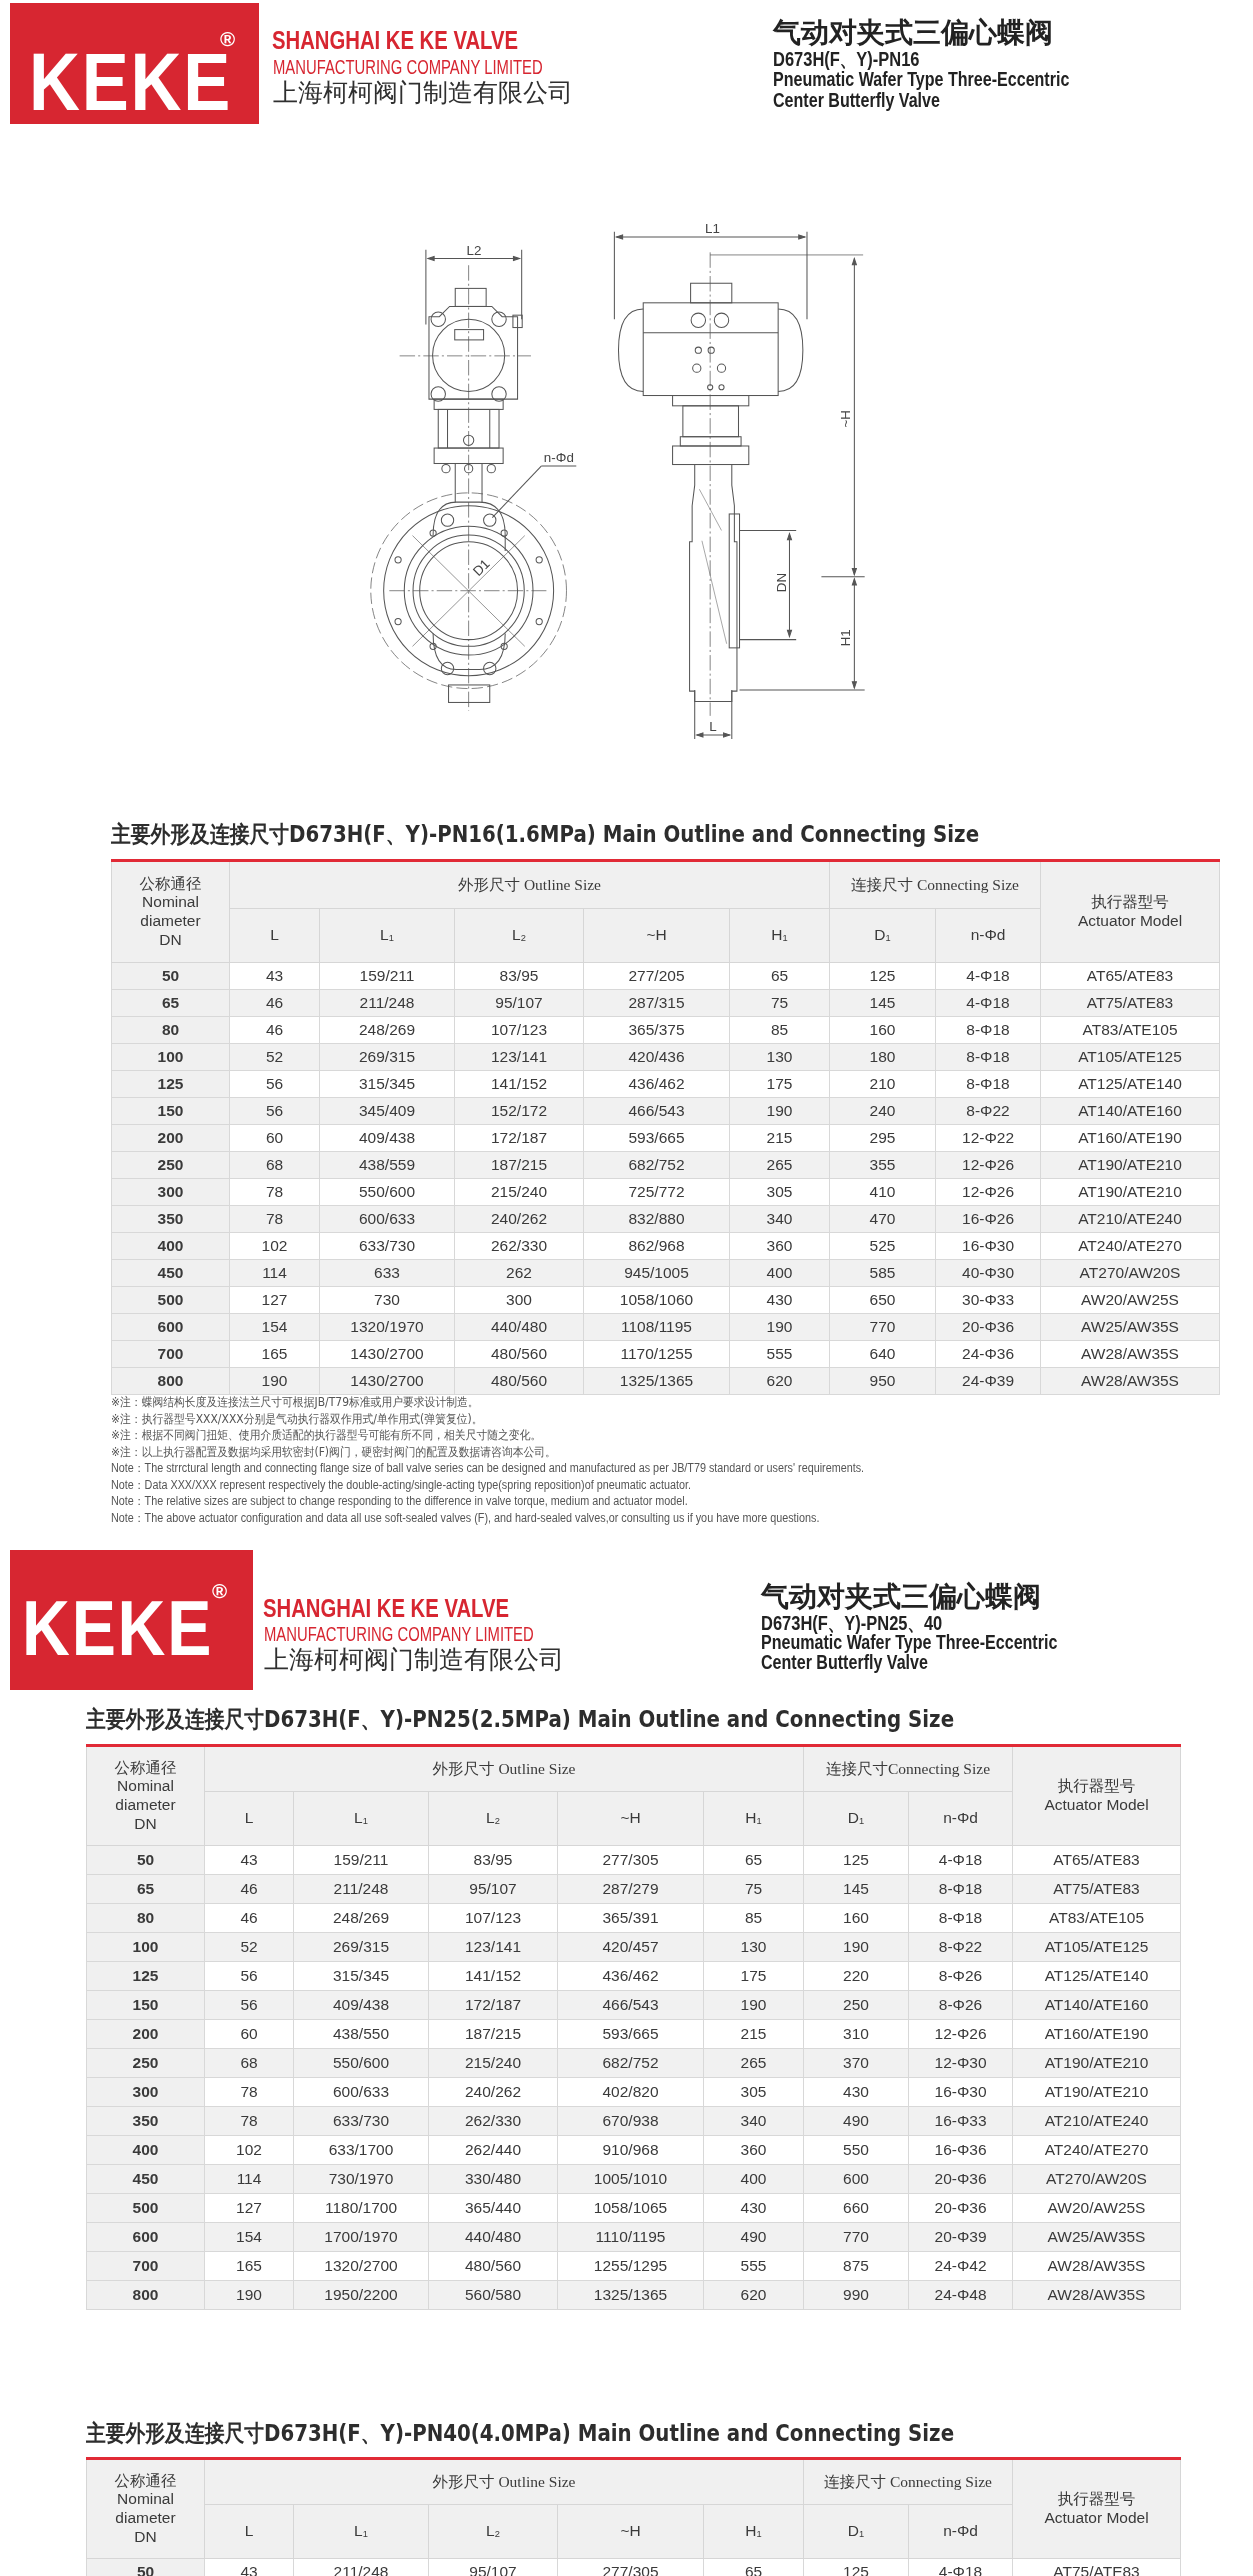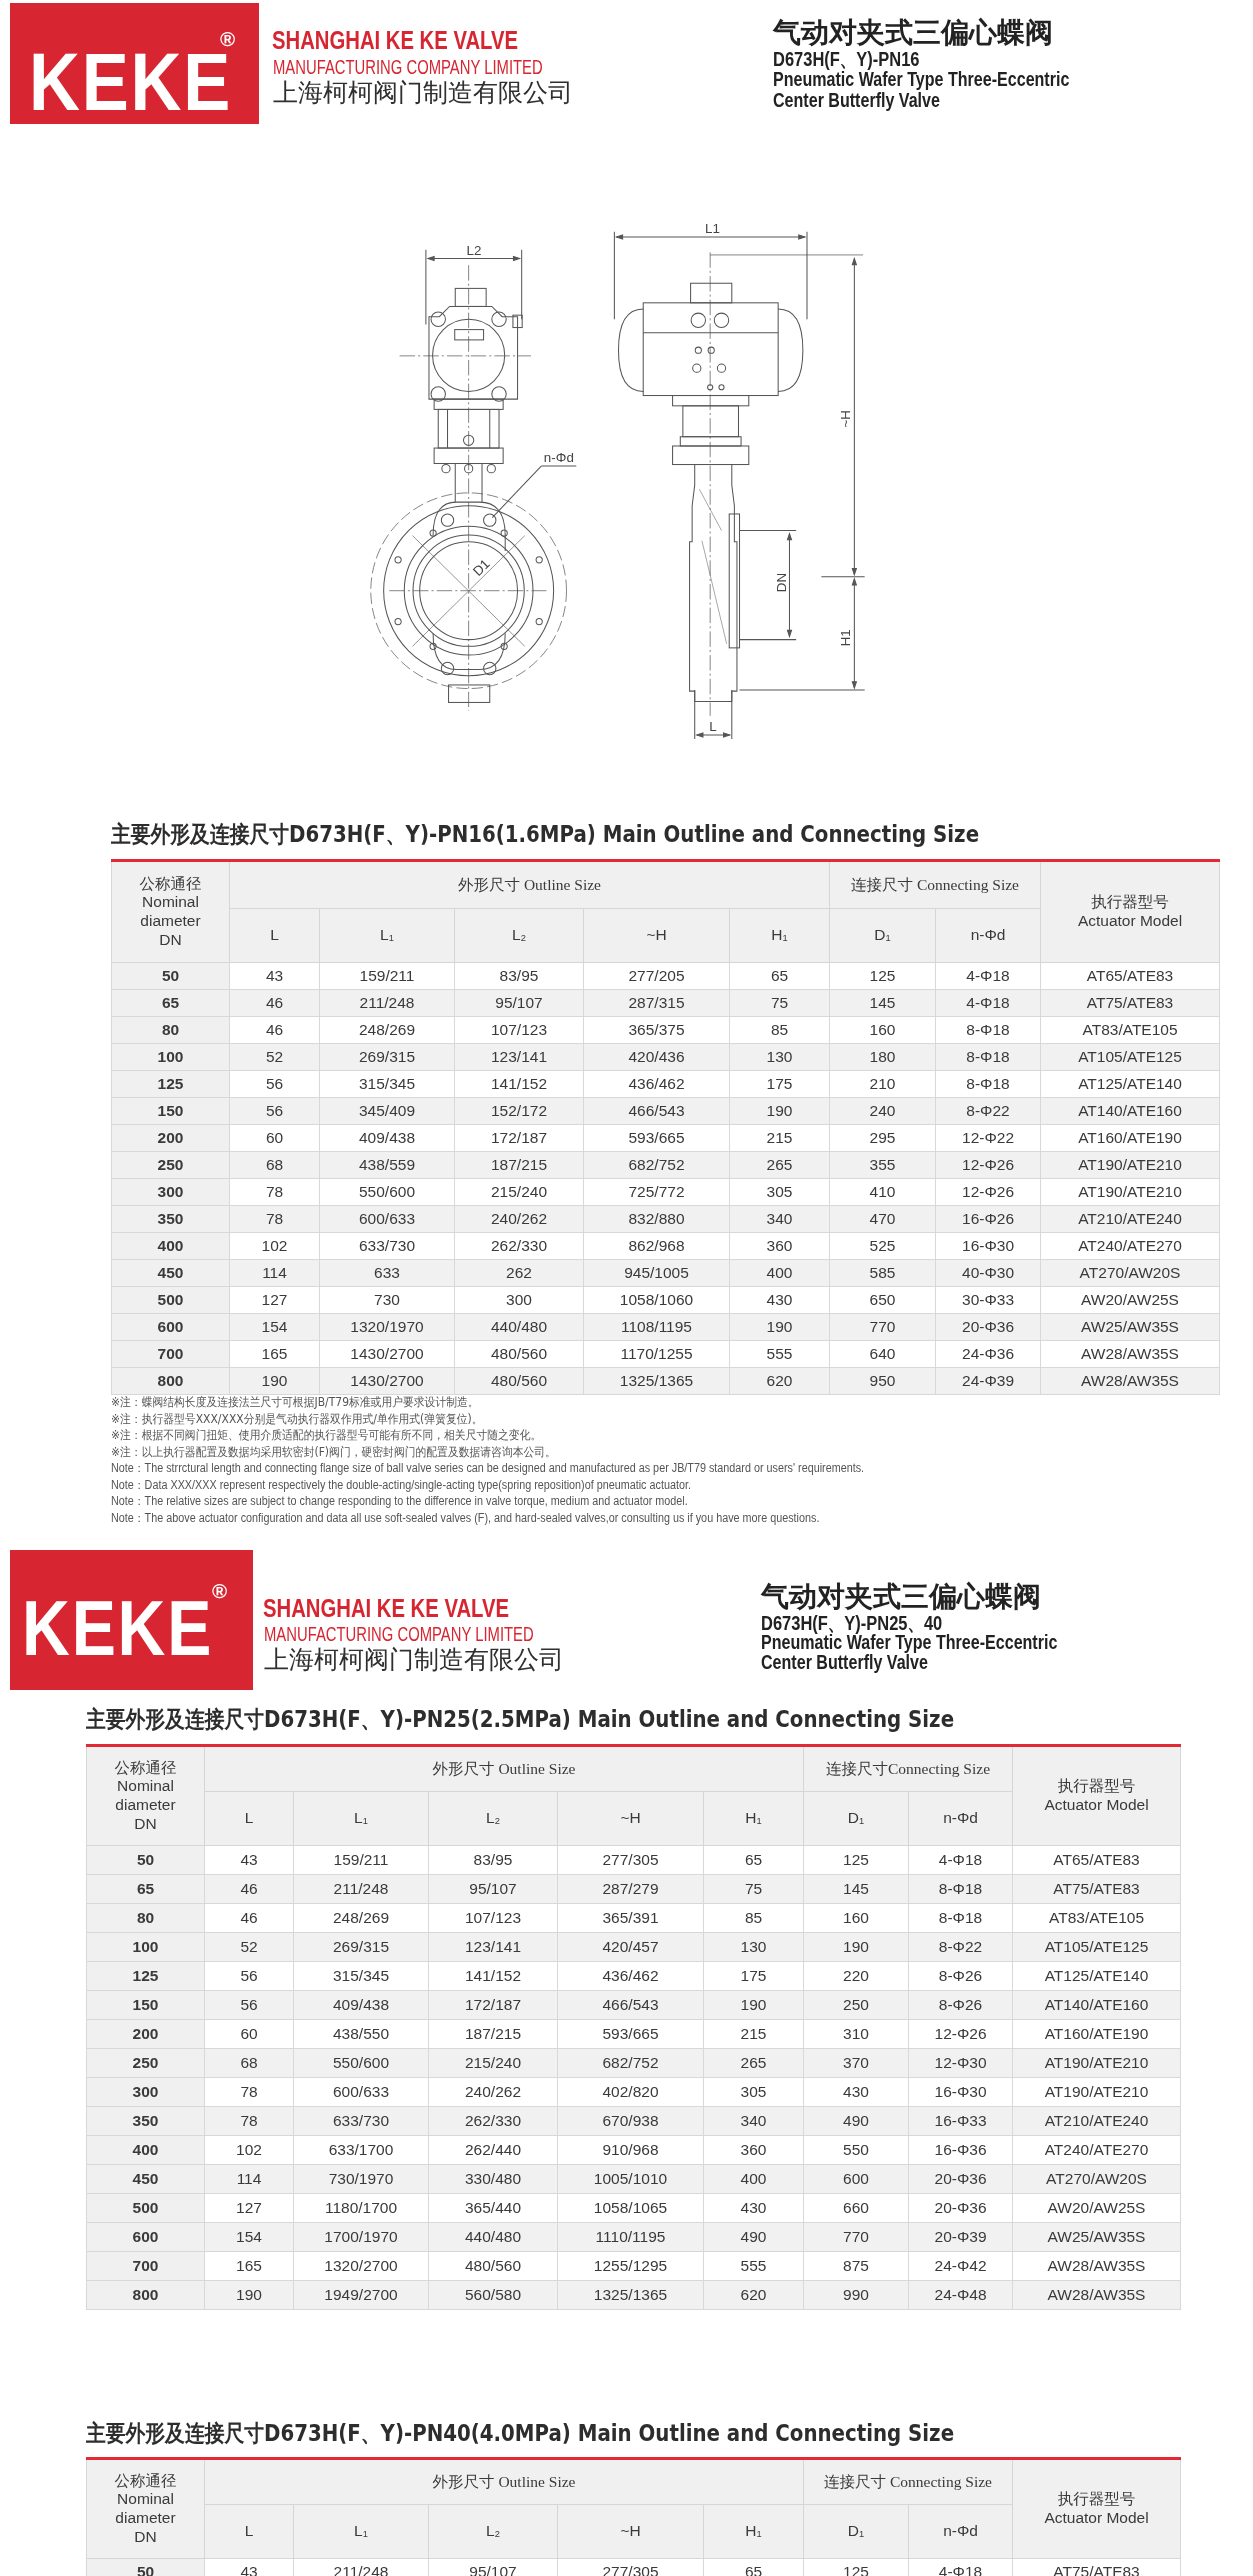--- a/index.html
+++ b/index.html
@@ -601,21 +601,21 @@
         <td>480/560</td>
         <td>1255/1295</td>
         <td>555</td>
         <td>875</td>
         <td>24-Φ42</td>
         <td>AW28/AW35S</td>
       </tr>
       <tr style="height: 29px;">
         <td class="dn">800</td>
         <td>190</td>
-        <td>1949/2700</td>
+        <td>1950/2200</td>
         <td>560/580</td>
         <td>1325/1365</td>
         <td>620</td>
         <td>990</td>
         <td>24-Φ48</td>
         <td>AW28/AW35S</td>
       </tr>
     </tbody>
 </table>
 

